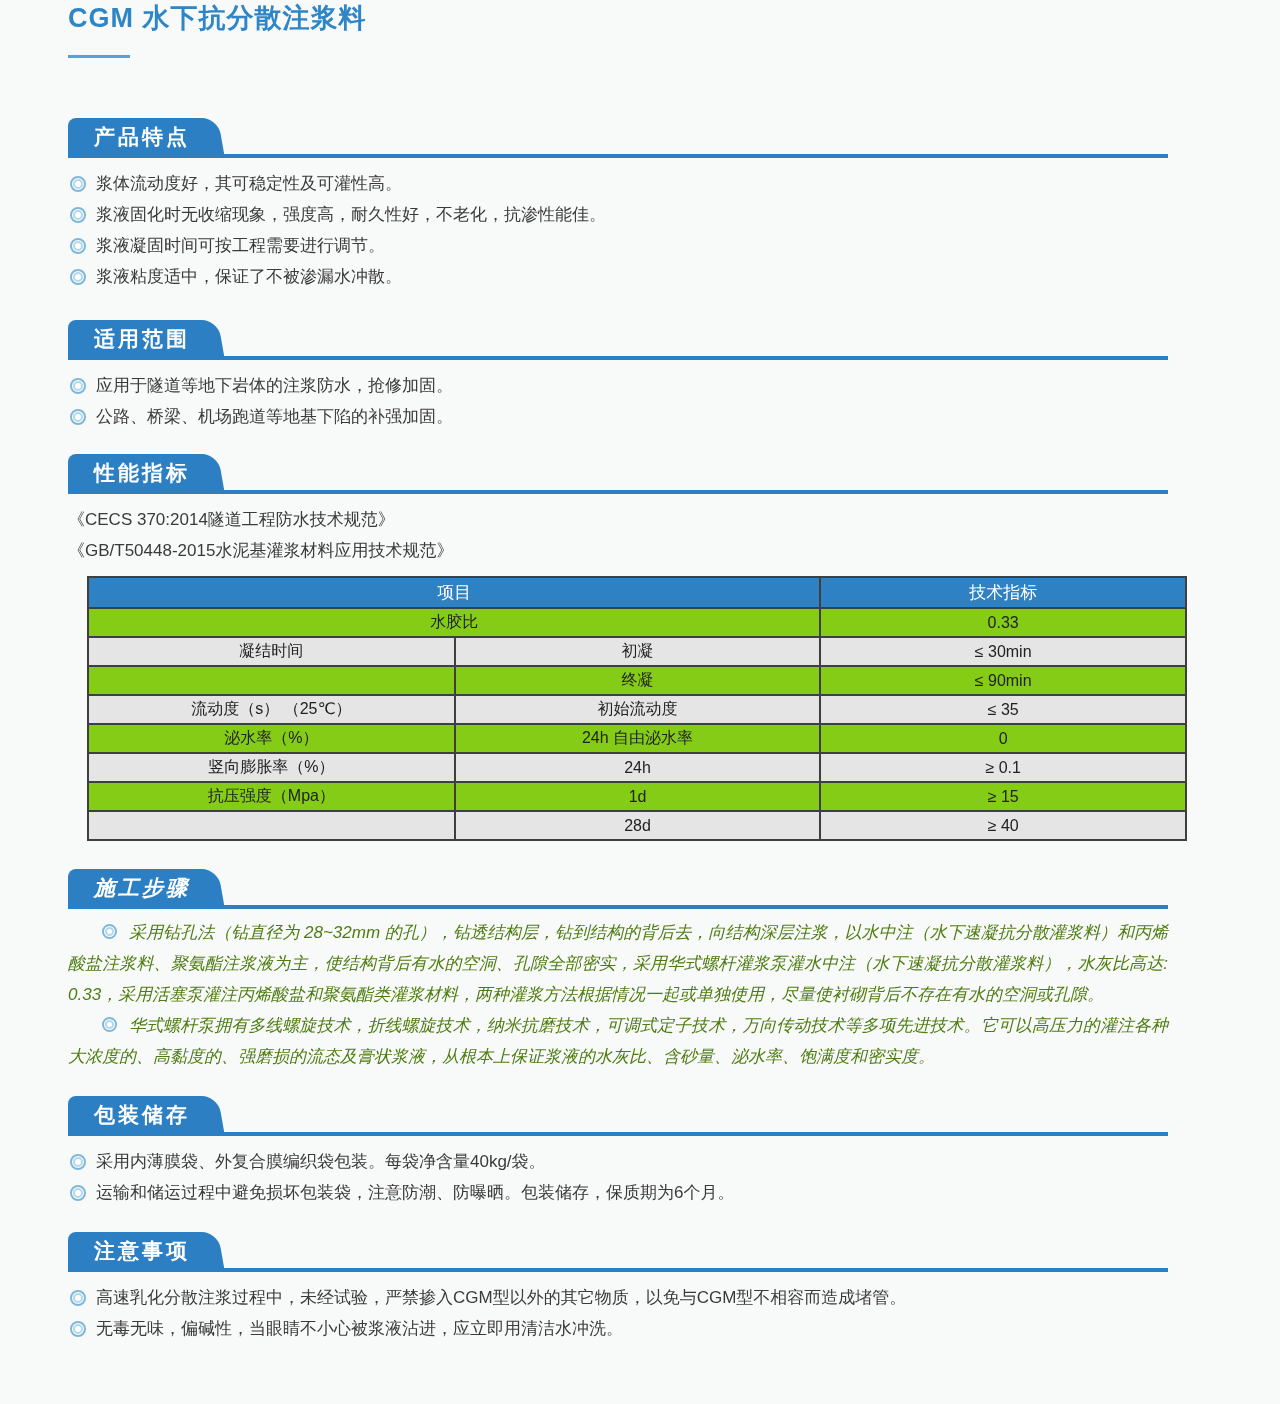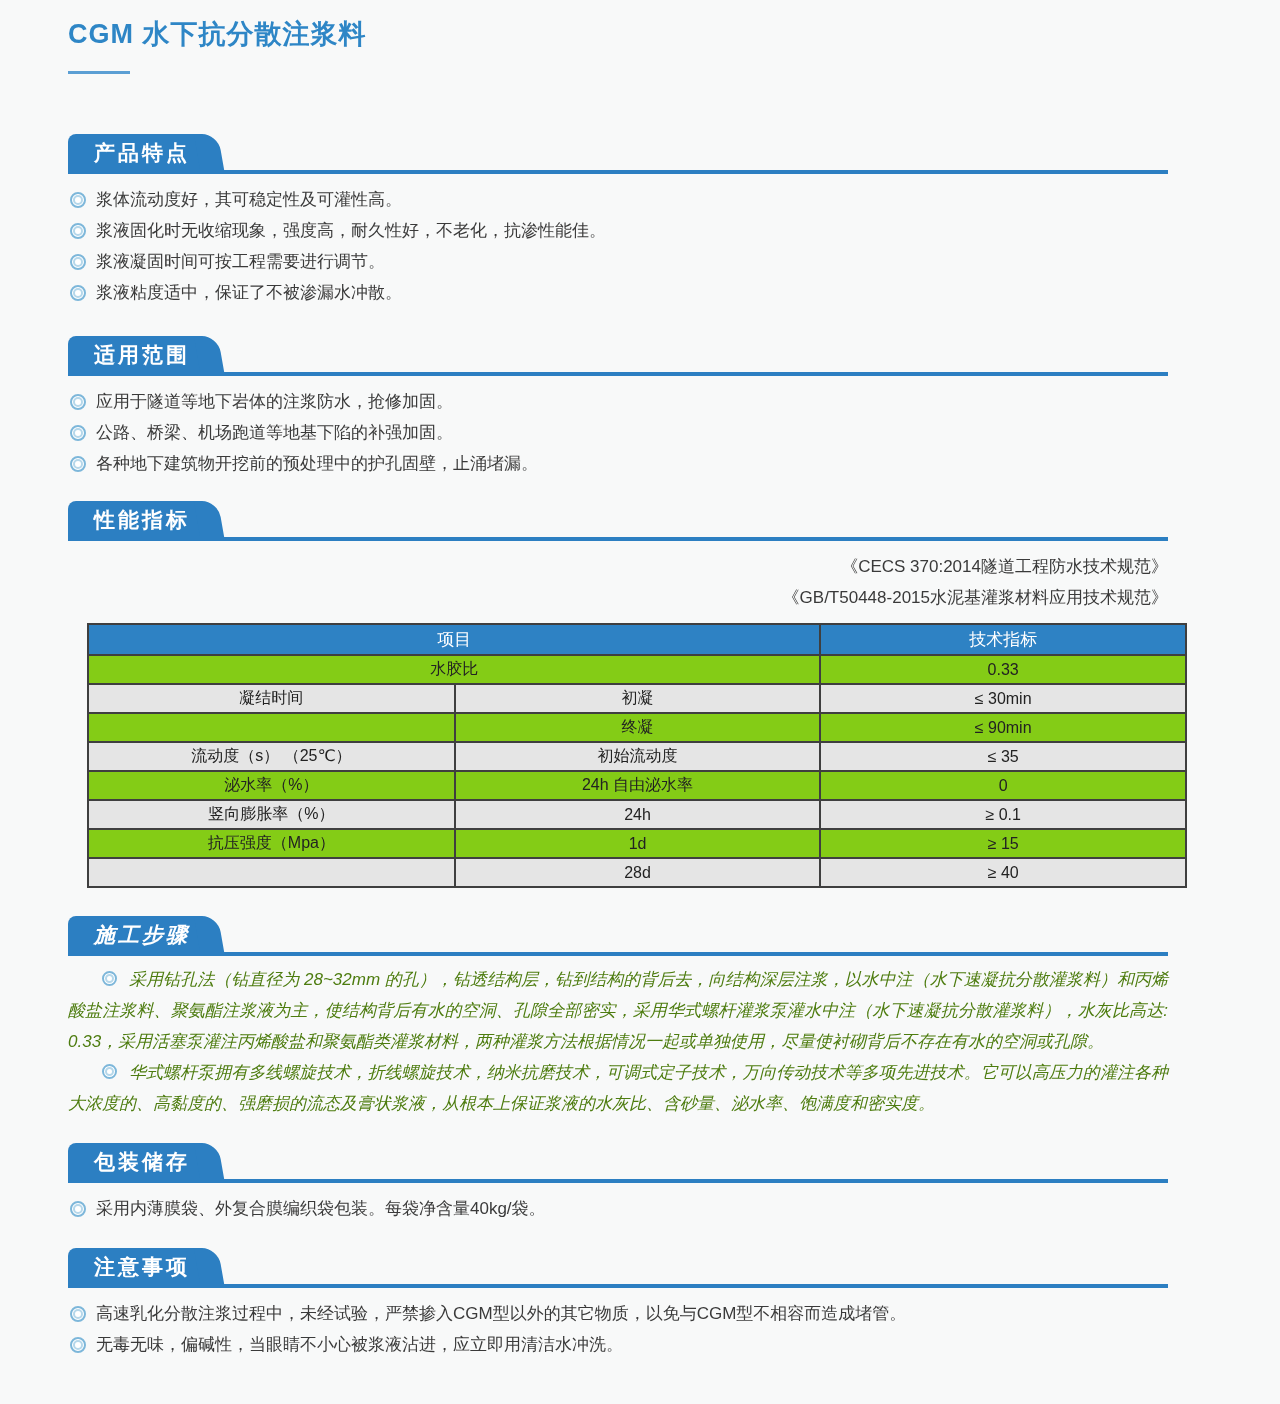--- a/index.html
+++ b/index.html
@@ -13,21 +13,20 @@
     font-family: "Liberation Sans", "DejaVu Sans", sans-serif;
     color: #3b3b3b;
     overflow: hidden;
   }
   .content {
     margin-left: 68px;
     width: 1100px;
   }
   
   .doc-title {
-    padding-top: 16px;
     font-size: 27px;
     font-weight: bold;
     color: #2e86c6;
     letter-spacing: 1px;
   }
   .title-dash {
     margin-top: 19px;
     width: 62px;
     height: 3px;
     background: #5b9fd4;
@@ -85,21 +84,21 @@
   .dot::after {
     content: "";
     position: absolute;
     inset: 1px;
     border: 2px solid #b5d7ea;
     border-radius: 50%;
   }
   
   .standards { margin-top: 10px; }
   .std-line {
-    text-align: right;
+    text-align: left;
     font-size: 17px;
     line-height: 31px;
     color: #3a3a3a;
   }
   table.perf {
     margin-top: 10px;
     width: 100%;
     border-collapse: collapse;
     table-layout: fixed;
     margin-left: 19px;
@@ -197,24 +196,20 @@
     </div>
     <div class="list">
       <div class="item">
         <span class="dot"></span>
         <span>应用于隧道等地下岩体的注浆防水，抢修加固。</span>
       </div>
       <div class="item">
         <span class="dot"></span>
         <span>公路、桥梁、机场跑道等地基下陷的补强加固。</span>
       </div>
-      <div class="item">
-        <span class="dot"></span>
-        <span>各种地下建筑物开挖前的预处理中的护孔固壁，止涌堵漏。</span>
-      </div>
     </div>
   </div>
 
   <div class="section mt-perf">
     <div class="sec-head">
       <span class="tab">性能指标</span>
       <div class="rule"></div>
     </div>
     <div class="standards">
       <div class="std-line">《CECS 370:2014隧道工程防水技术规范》</div>
@@ -288,20 +283,24 @@
   <div class="section mt-pack">
     <div class="sec-head">
       <span class="tab">包装储存</span>
       <div class="rule"></div>
     </div>
     <div class="list">
       <div class="item">
         <span class="dot"></span>
         <span>采用内薄膜袋、外复合膜编织袋包装。每袋净含量40kg/袋。</span>
       </div>
+      <div class="item">
+        <span class="dot"></span>
+        <span>运输和储运过程中避免损坏包装袋，注意防潮、防曝晒。包装储存，保质期为6个月。</span>
+      </div>
     </div>
   </div>
 
   <div class="section mt-notes">
     <div class="sec-head">
       <span class="tab">注意事项</span>
       <div class="rule"></div>
     </div>
     <div class="list">
       <div class="item">

